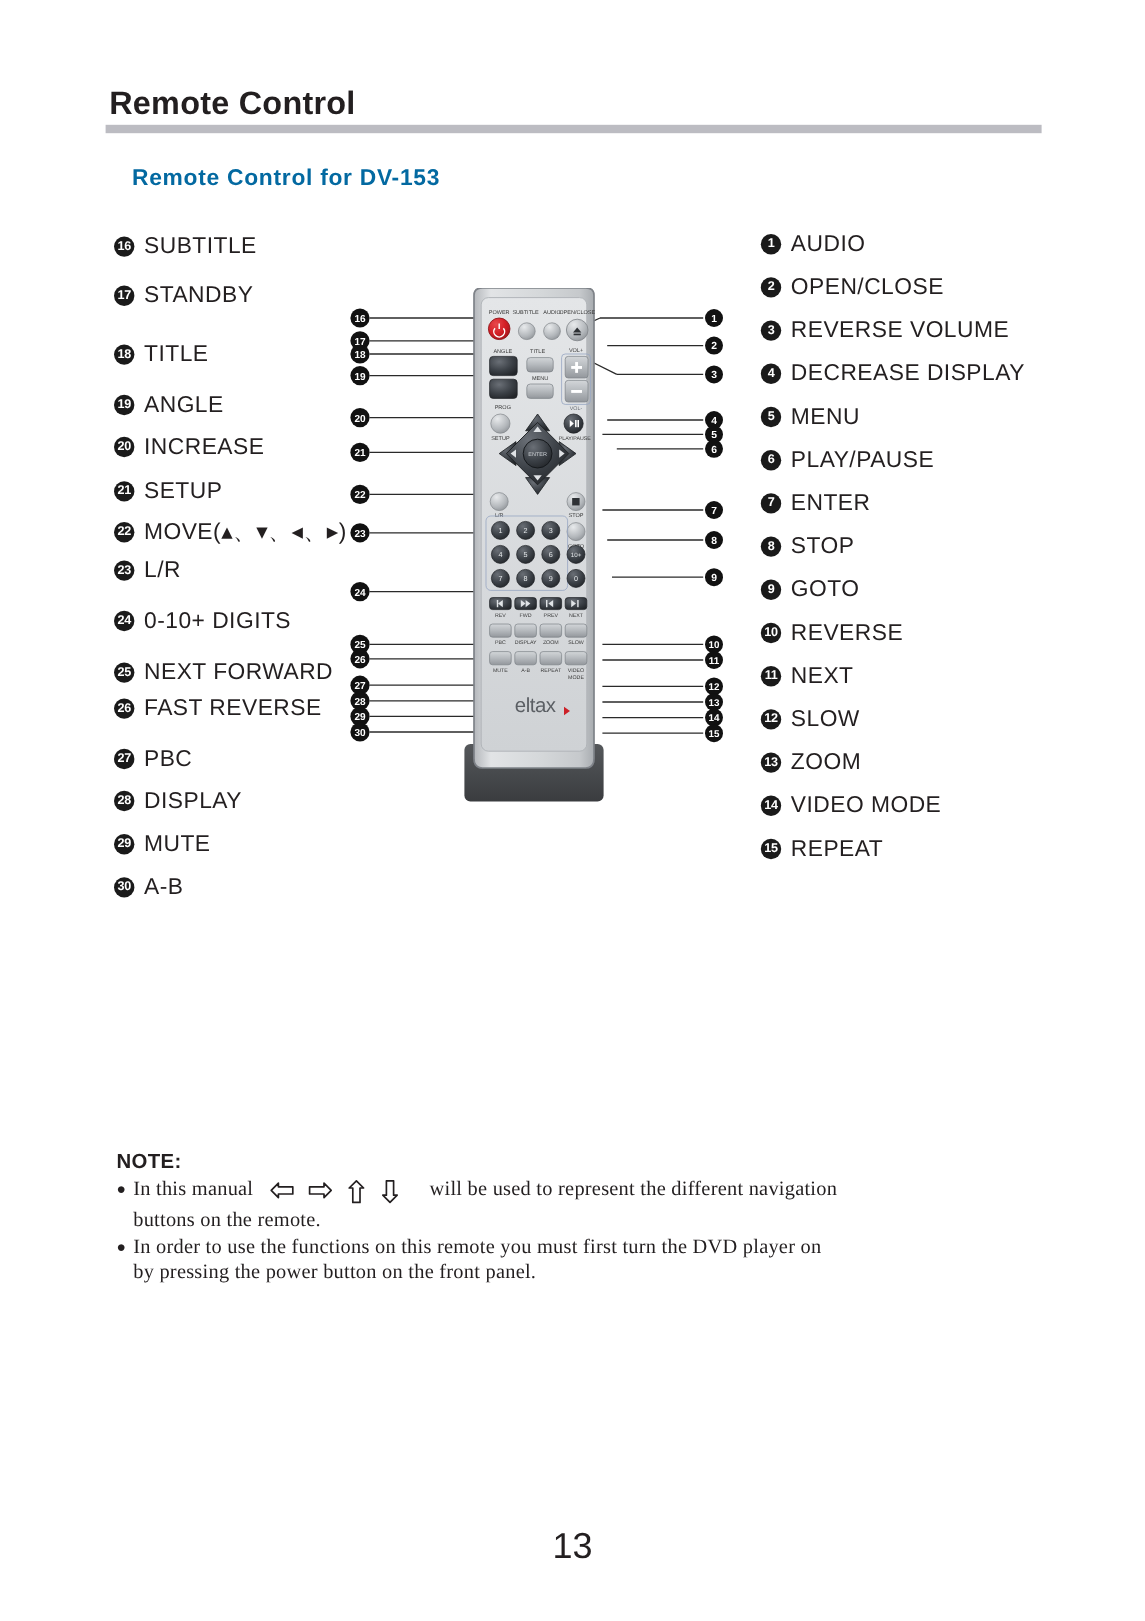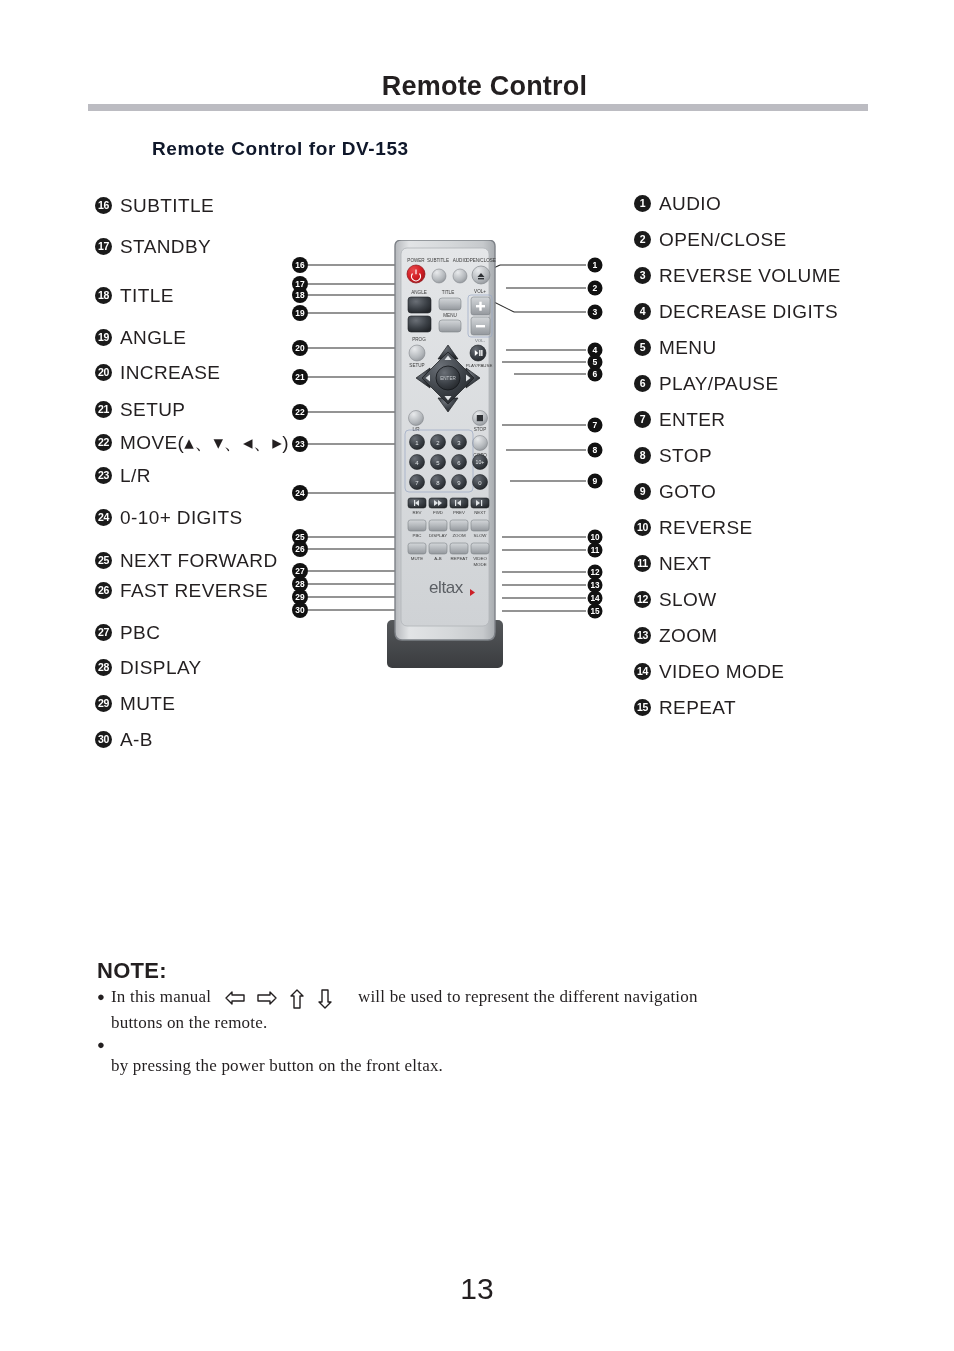--- a/index.html
+++ b/index.html
@@ -15,21 +15,20 @@
     color: #231f20;
     overflow: hidden;
   }
 
   
   #page-header {
     position: absolute;
     left: 88px;
     top: 70px;
     width: 790px;
-    text-align: center;
   }
   #page-header .title {
     font-size: 27px;
     font-weight: bold;
     letter-spacing: 0.2px;
     color: #231f20;
     padding-left: 3px;
     line-height: 32px;
   }
   #page-header .rule {
@@ -41,22 +40,21 @@
     background: #bcbcc2;
   }
 
   #section-subtitle {
     position: absolute;
     left: 110px;
     top: 138px;
     font-size: 19px;
     font-weight: bold;
     letter-spacing: 0.6px;
-    color: #0f172a;
-    margin-left: 42px;
+    color: #0369a1;
   }
 
   
   .legend {
     position: absolute;
   }
   #legend-left  { left: 95px;  top: 195px; width: 225px; }
   #legend-right { left: 634px; top: 193px; width: 300px; }
 
   .legend-item {
@@ -99,21 +97,21 @@
   #remote-svg { display: block; }
 
   
   #note-block {
     position: absolute;
     left: 97px;
     top: 958px;
     width: 790px;
   }
   #note-block .note-title {
-    font-size: 22px;
+    font-size: 17px;
     font-weight: bold;
     letter-spacing: 0.3px;
     margin-bottom: 2px;
   }
   #note-block .note-line {
     display: flex;
     font-size: 17px;
     line-height: 21px;
     letter-spacing: 0.2px;
     margin-top: 1px;
@@ -224,21 +222,21 @@
   <div class="legend-item" style="margin-bottom:14px">
     <span class="num">2</span>
     <span class="lbl">OPEN/CLOSE</span>
   </div>
   <div class="legend-item" style="margin-bottom:14px">
     <span class="num">3</span>
     <span class="lbl">REVERSE VOLUME</span>
   </div>
   <div class="legend-item" style="margin-bottom:14px">
     <span class="num">4</span>
-    <span class="lbl">DECREASE DIGITS</span>
+    <span class="lbl">DECREASE DISPLAY</span>
   </div>
   <div class="legend-item" style="margin-bottom:14px">
     <span class="num">5</span>
     <span class="lbl">MENU</span>
   </div>
   <div class="legend-item" style="margin-bottom:14px">
     <span class="num">6</span>
     <span class="lbl">PLAY/PAUSE</span>
   </div>
   <div class="legend-item" style="margin-bottom:14px">
@@ -617,19 +615,20 @@
       </span>
       <span>will be used to represent the different navigation</span>
       <br>
       <span>buttons on the remote.</span>
     </span>
   </div>
 
   <div class="note-line">
     <span class="bullet">●</span>
     <span class="note-body">
+      <span>In order to use the functions on this remote you must first turn the DVD player on</span>
       <br>
-      <span>by pressing the power button on the front eltax.</span>
+      <span>by pressing the power button on the front panel.</span>
     </span>
   </div>
 </div>
 
 <div id="page-number">13</div>
 
 </body></html>

